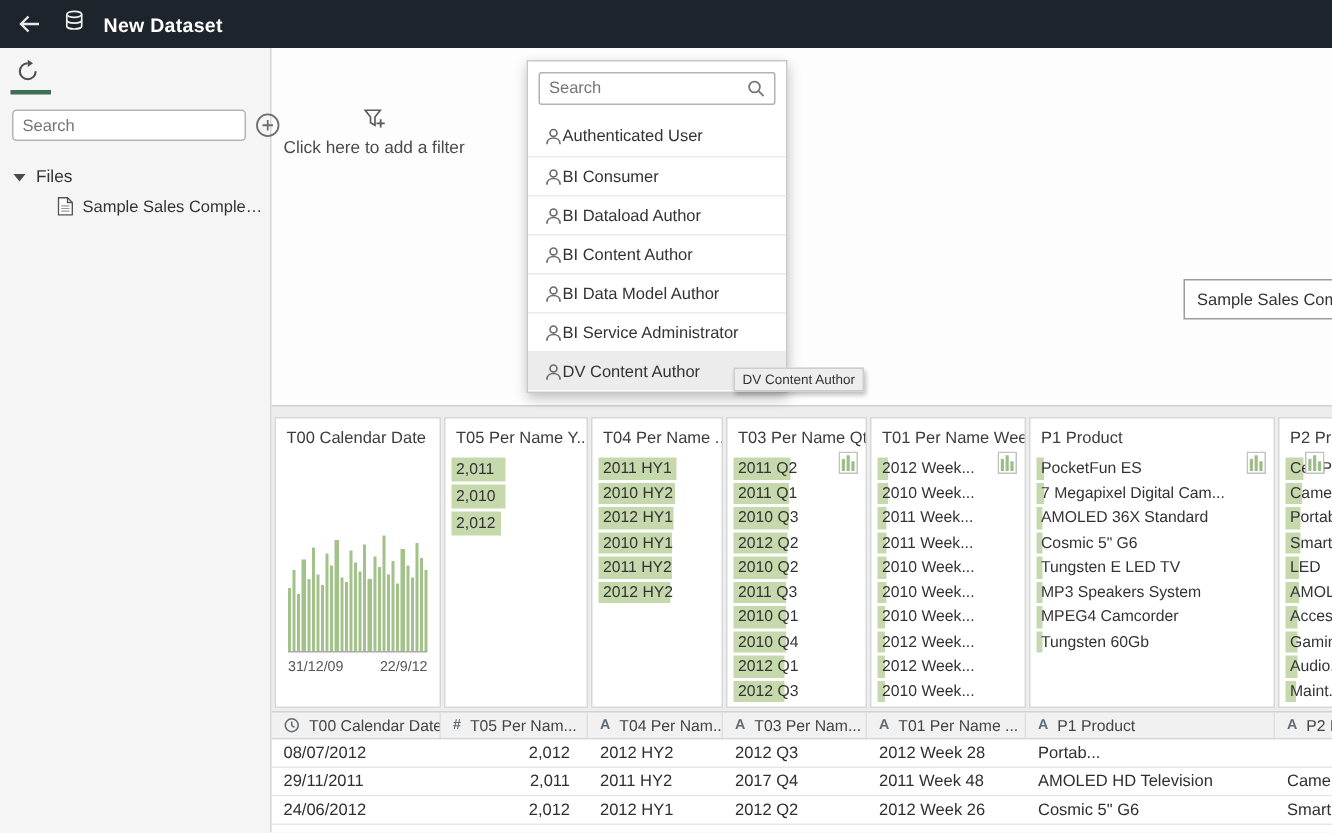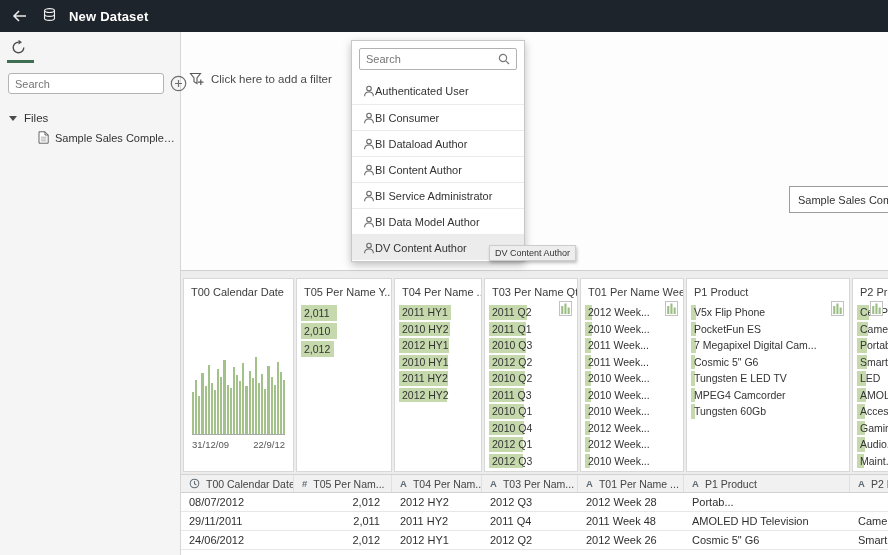--- a/index.html
+++ b/index.html
@@ -20,21 +20,21 @@
   .add-btn{display:flex;cursor:pointer;}
   .tree{margin-top:15px;font-size:11.5px;color:#333;}
   .tree-root{display:flex;align-items:center;gap:7px;padding:3px 0 4px 9px;cursor:pointer;}
   .tri-down{width:0;height:0;border-top:5px solid #4a4a4a;border-left:4px solid transparent;border-right:4px solid transparent;}
   .tree-child{display:flex;align-items:center;gap:6px;padding:3px 0 3px 38px;white-space:nowrap;cursor:pointer;}
   .tree-child .lbl{overflow:hidden;text-overflow:ellipsis;max-width:120px;font-size:11px;}
 
   
   .canvas{position:absolute;left:181px;top:32px;width:707px;height:238px;background:#fdfdfd;}
   .chip{position:absolute;left:4px;top:5px;width:140px;height:20px;background:#ebebeb;border:1px solid #a6a6a6;border-radius:3px;display:flex;align-items:center;justify-content:center;gap:7px;font-size:11px;color:#333;cursor:pointer;z-index:2;}
-  .filter-row{position:absolute;left:8px;top:40px;display:flex;align-items:center;gap:7px;font-size:11.5px;color:#4a4a4a;cursor:pointer;z-index:1;}
+  .filter-row{position:absolute;left:8px;top:40px;display:flex;align-items:center;gap:7px;font-size:11.5px;color:#4a4a4a;cursor:pointer;z-index:1;flex-direction:column;}
   .ds-node{position:absolute;left:608px;top:154px;width:122px;height:27px;background:#fff;border:1px solid #9c9c9c;font-size:11px;color:#333;display:flex;align-items:center;padding:0 8px;white-space:nowrap;overflow:hidden;cursor:pointer;}
 
   
   .dropdown{position:absolute;left:170px;top:8px;width:174px;height:222px;background:#fff;border:1px solid #c7c7c7;box-shadow:0 3px 8px rgba(0,0,0,.25);z-index:6;}
   .dd-search{margin:7px 7px 5px 7px;height:22px;border:1px solid #b2b2b2;border-radius:2px;display:flex;align-items:center;padding:0 6px;gap:4px;background:#fff;}
   .dd-search input{flex:1;border:none;outline:none;font:11px "Liberation Sans",sans-serif;color:#333;background:transparent;min-width:0;}
   .dd-list{padding-top:3px;}
   .dd-row{display:flex;align-items:center;gap:0;height:26px;padding:0 11px;border-top:1px solid #ebebeb;font-size:11px;color:#333;cursor:pointer;}
   .dd-row:first-child{border-top:none;}
   .dd-row.hover{background:#ececec;}
@@ -180,30 +180,30 @@
           </span>
           <span>BI Content Author</span>
         </div>
         <div class="dd-row">
           <span class="dd-ic">
             <svg width="12" height="12" viewBox="0 0 12 12">
               <circle cx="6" cy="3.6" r="2.3" fill="none" stroke="#6b6b6b" stroke-width="1.1"></circle>
               <path d="M1.6 11.2 C1.6 8.2 3.9 7 6 7 C8.1 7 10.4 8.2 10.4 11.2" fill="none" stroke="#6b6b6b" stroke-width="1.1"></path>
             </svg>
           </span>
+          <span>BI Data Model Author</span>
+        </div>
+        <div class="dd-row">
+          <span class="dd-ic">
+            <svg width="12" height="12" viewBox="0 0 12 12">
+              <circle cx="6" cy="3.6" r="2.3" fill="none" stroke="#6b6b6b" stroke-width="1.1"></circle>
+              <path d="M1.6 11.2 C1.6 8.2 3.9 7 6 7 C8.1 7 10.4 8.2 10.4 11.2" fill="none" stroke="#6b6b6b" stroke-width="1.1"></path>
+            </svg>
+          </span>
           <span>BI Service Administrator</span>
-        </div>
-        <div class="dd-row">
-          <span class="dd-ic">
-            <svg width="12" height="12" viewBox="0 0 12 12">
-              <circle cx="6" cy="3.6" r="2.3" fill="none" stroke="#6b6b6b" stroke-width="1.1"></circle>
-              <path d="M1.6 11.2 C1.6 8.2 3.9 7 6 7 C8.1 7 10.4 8.2 10.4 11.2" fill="none" stroke="#6b6b6b" stroke-width="1.1"></path>
-            </svg>
-          </span>
-          <span>BI Data Model Author</span>
         </div>
         <div class="dd-row hover">
           <span class="dd-ic">
             <svg width="12" height="12" viewBox="0 0 12 12">
               <circle cx="6" cy="3.6" r="2.3" fill="none" stroke="#6b6b6b" stroke-width="1.1"></circle>
               <path d="M1.6 11.2 C1.6 8.2 3.9 7 6 7 C8.1 7 10.4 8.2 10.4 11.2" fill="none" stroke="#6b6b6b" stroke-width="1.1"></path>
             </svg>
           </span>
           <span>DV Content Author</span>
         </div>
@@ -412,37 +412,41 @@
           <svg width="13" height="15" viewBox="0 0 13 15">
             <rect x="0.5" y="0.5" width="12" height="14" fill="#ffffff" stroke="#c2c2c2"></rect>
             <rect x="2.2" y="5" width="2.1" height="8" fill="#9cbd85"></rect>
             <rect x="5.4" y="2.5" width="2.1" height="10.5" fill="#9cbd85"></rect>
             <rect x="8.6" y="6.5" width="2.1" height="6.5" fill="#9cbd85"></rect>
           </svg>
         </span>
         <div class="vals">
           <div class="val-row">
             <span class="val-bar" style="width: 5px;"></span>
-            <span class="val-text">V5x Flip Phone</span>
-          </div>
-          <div class="val-row">
-            <span class="val-bar" style="width: 5px;"></span>
             <span class="val-text">PocketFun ES</span>
           </div>
           <div class="val-row">
             <span class="val-bar" style="width: 5px;"></span>
             <span class="val-text">7 Megapixel Digital Cam...</span>
           </div>
           <div class="val-row">
             <span class="val-bar" style="width: 4px;"></span>
+            <span class="val-text">AMOLED 36X Standard</span>
+          </div>
+          <div class="val-row">
+            <span class="val-bar" style="width: 4px;"></span>
             <span class="val-text">Cosmic 5" G6</span>
           </div>
           <div class="val-row">
             <span class="val-bar" style="width: 4px;"></span>
             <span class="val-text">Tungsten E LED TV</span>
+          </div>
+          <div class="val-row">
+            <span class="val-bar" style="width: 4px;"></span>
+            <span class="val-text">MP3 Speakers System</span>
           </div>
           <div class="val-row">
             <span class="val-bar" style="width: 4px;"></span>
             <span class="val-text">MPEG4 Camcorder</span>
           </div>
           <div class="val-row">
             <span class="val-bar" style="width: 4px;"></span>
             <span class="val-text">Tungsten 60Gb</span>
           </div>
         </div>
@@ -543,21 +547,21 @@
           <div class="tcell c1 num">2,012</div>
           <div class="tcell c2">2012 HY2</div>
           <div class="tcell c3">2012 Q3</div>
           <div class="tcell c4">2012 Week 28</div>
           <div class="tcell c6">Portab...</div>
         </div>
         <div class="trow">
           <div class="tcell c0">29/11/2011</div>
           <div class="tcell c1 num">2,011</div>
           <div class="tcell c2">2011 HY2</div>
-          <div class="tcell c3">2011 Q4</div>
+          <div class="tcell c3">2017 Q4</div>
           <div class="tcell c4">2011 Week 48</div>
           <div class="tcell c5">AMOLED HD Television</div>
           <div class="tcell c6">Camer...</div>
         </div>
         <div class="trow">
           <div class="tcell c0">24/06/2012</div>
           <div class="tcell c1 num">2,012</div>
           <div class="tcell c2">2012 HY1</div>
           <div class="tcell c3">2012 Q2</div>
           <div class="tcell c4">2012 Week 26</div>

